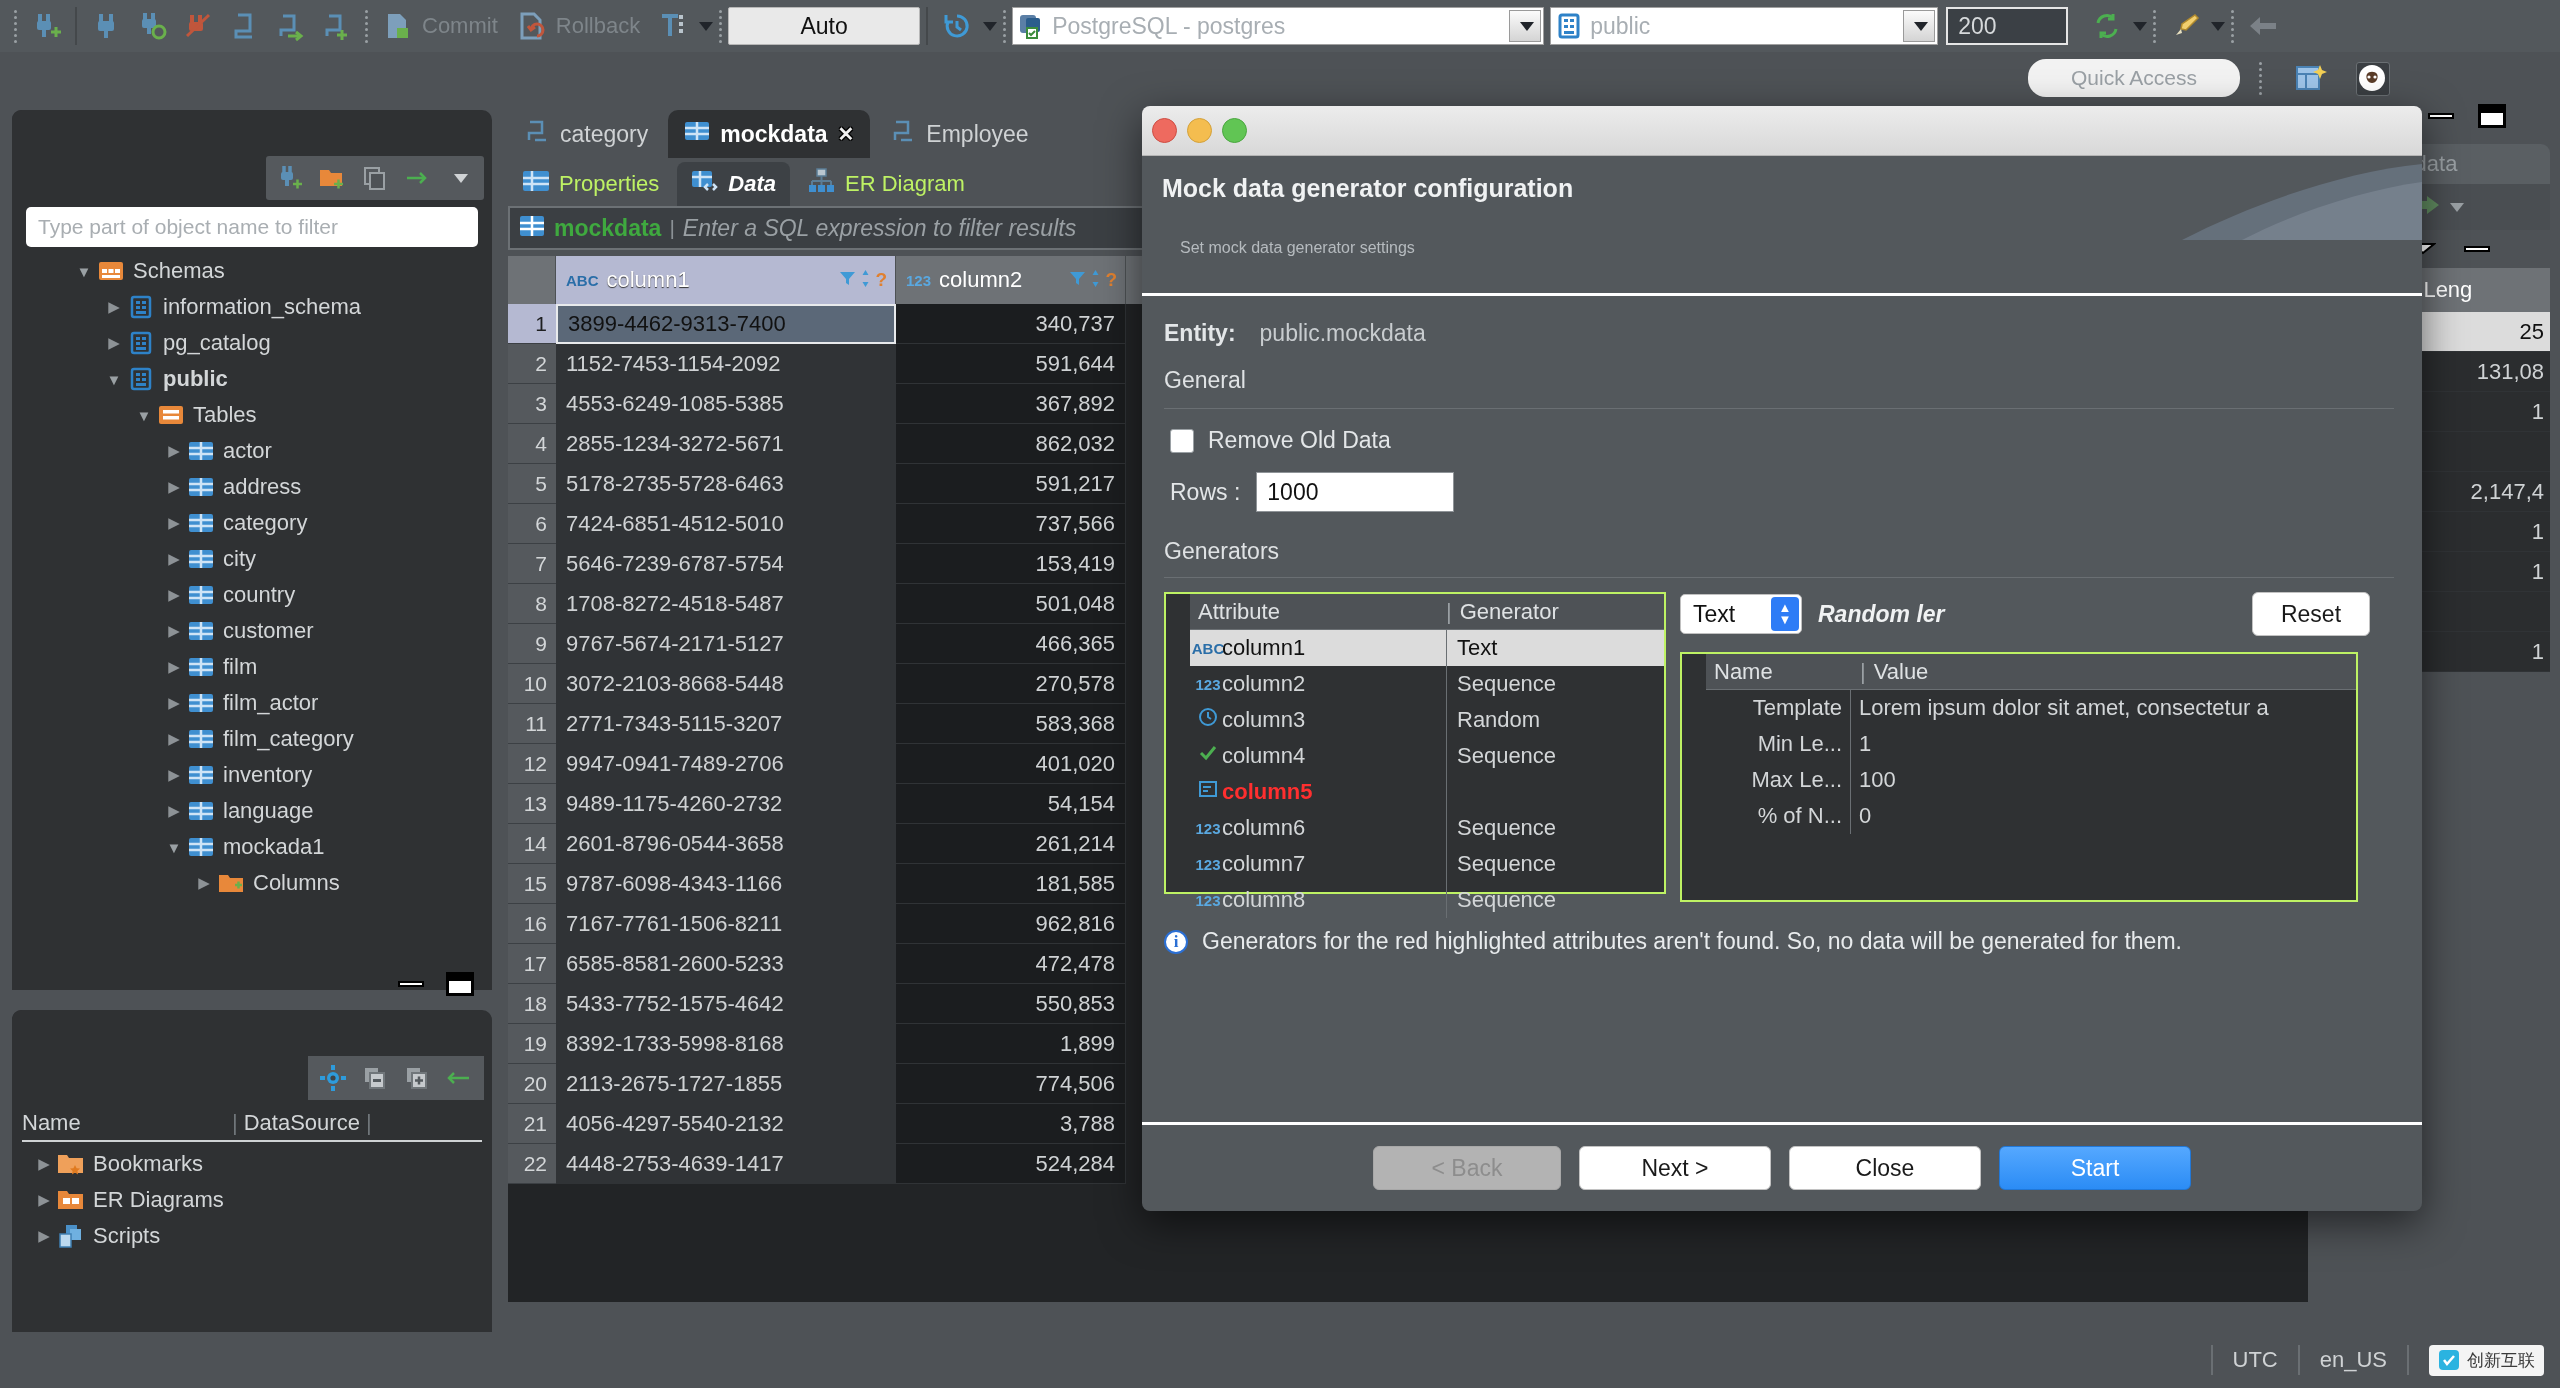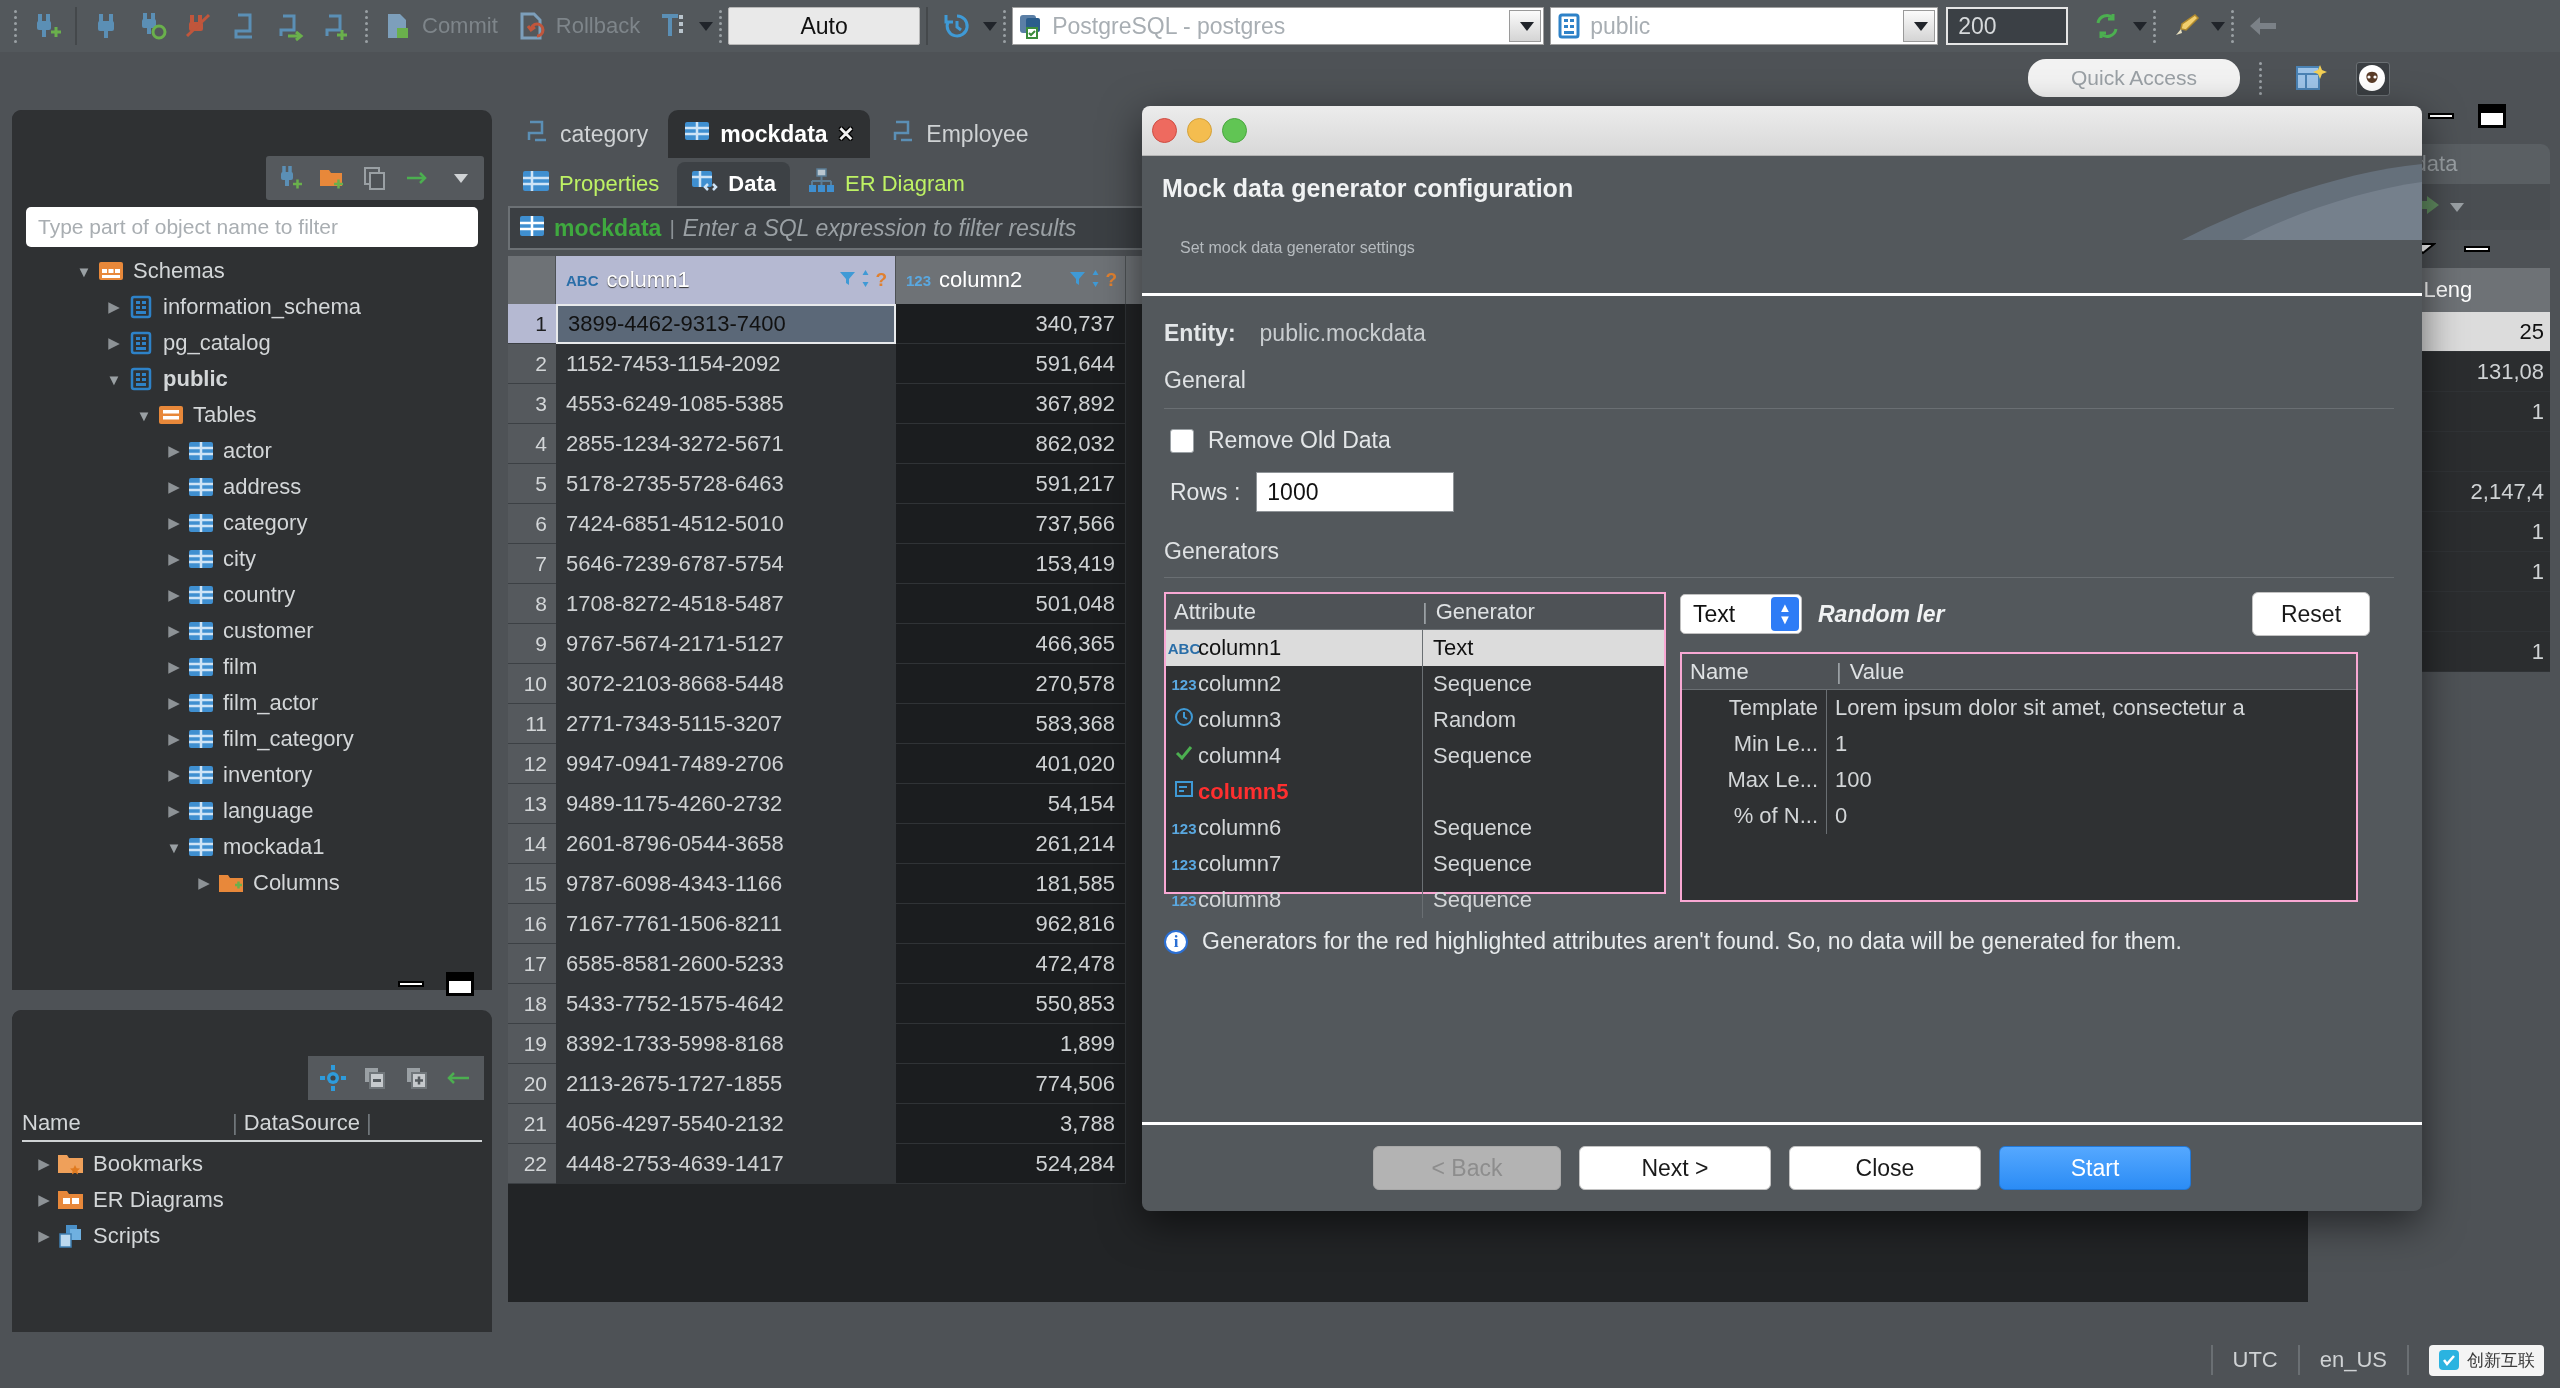--- a/index.html
+++ b/index.html
@@ -93,21 +93,21 @@
   .max-ico::before { content:""; position:absolute; left:0; top:0; right:0; height:6px; background:#000;}
 
   
   #editor { position: absolute; left: 500px; top: 110px; width: 2048px; height: 1225px; }
   .etab { height: 48px; display: inline-flex; align-items: center; gap: 10px; padding: 0 16px; font-size: 23px; border-radius: 10px 10px 0 0;}
   .etab.active { background: #2f3133; color: #fff; font-weight: bold; }
   .etab.inactive { color: #cfd2d4; }
 
   #etab-inner { position: absolute; left: 8px; top: 48px; height: 48px; display: flex; align-items: flex-end; gap: 4px; }
   .itab { height: 44px; display: inline-flex; align-items: center; gap: 9px; padding: 0 14px; font-size: 22px; border-radius: 8px 8px 0 0; color: #bef264;}
-  .itab.active { background: #3d4145; color: #fff; font-weight: bold; }
+  .itab.active { background: #3d4145; color: #fff; font-weight: bold; font-style: italic; }
 
   #filter-bar {
     position: absolute; left: 8px; top: 96px; width: 1800px; height: 44px;
     background: #3b3f43; border: 2px solid #6c7175; display: flex; align-items: center; padding-left: 8px; gap: 8px;
   }
   .fb-tbl { color: #3fa93f; font-size: 23px; font-weight: bold; }
   .fb-ph { color: #9aa0a4; font-style: italic; font-size: 23px; }
 
   
   #grid { position: absolute; left: 8px; top: 146px; width: 1800px; height: 1046px; background: #222426; overflow: hidden; }
@@ -149,21 +149,21 @@
   #dlg-header .h1 { font-size: 25px; font-weight: bold; color: #f0f2f3; }
   #dlg-header .h2 { font-size: 16px; color: #b6bbbf; margin-top: 36px; margin-left: 18px;}
   .swoosh { position: absolute; right: 0; top: 8px; width: 300px; height: 90px; overflow: hidden; opacity: .55;}
 
   #dlg-body { padding: 24px 0 0 22px; position: relative; height: 760px;}
   .lbl { font-size: 23px; color: #e3e6e8; }
   .sublbl { font-size: 23px; color: #dfe2e4; }
   .chk { width: 24px; height: 24px; background: #fff; border: 1px solid #9aa0a4; border-radius: 3px; }
   .txtbox { width: 198px; height: 40px; background: #fff; border: 1px solid #8f9498; display: flex; align-items: center; padding-left: 10px; color: #111; font-size: 23px;}
 
-  .tbl { border: 2px solid #f9a8d4; background: #2f3133; }
+  .tbl { border: 2px solid #bef264; background: #2f3133; padding-left: 24px; }
   .tbl-head { height: 36px; background: #4e5256; display: flex; align-items: center; font-size: 22px; color: #dfe2e4; border-bottom: 1px solid #6a6f73;}
   .tbl-row { height: 36px; display: flex; align-items: center; font-size: 22px; color: #d3d6d8; }
   .tbl-row.sel { background: #dcdcdc; color: #111; }
 
   .macsel {
     height: 40px; background: #fff; border-radius: 5px; display: flex; align-items: center;
     padding-left: 12px; color: #111; font-size: 23px; position: relative; border: 1px solid #c0c0c0;
   }
   .macsel .spin {
     position: absolute; right: 2px; top: 2px; width: 28px; height: 34px; background: #2e7cf6; border-radius: 4px;

